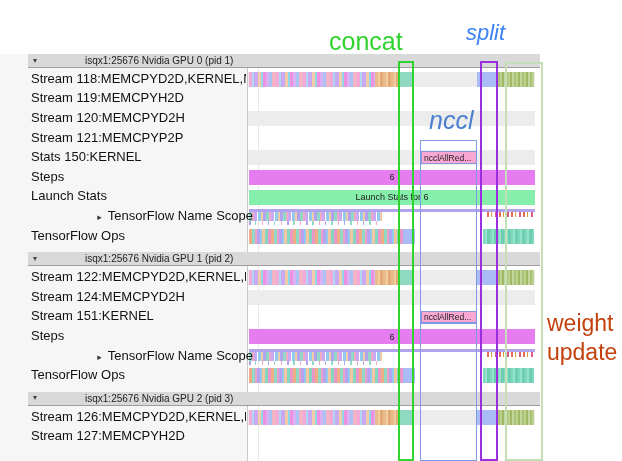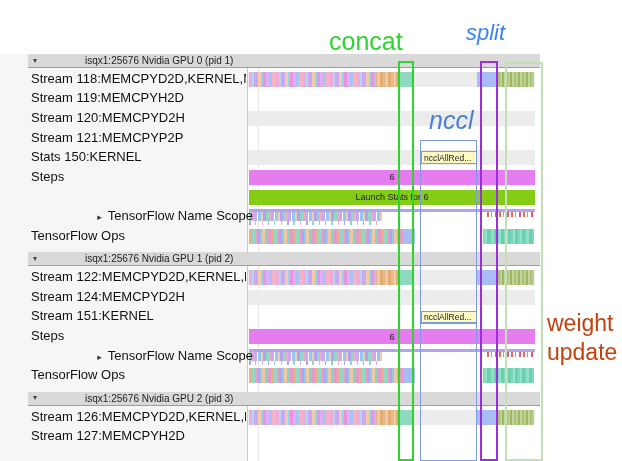--- a/index.html
+++ b/index.html
@@ -31,22 +31,22 @@
       #ef8fdf 14px 17px,#d8b2f5 17px 20px,#a9c4f2 20px 23px,#f5b3c8 23px 27px);}
   .seg-orange{left:375px;width:24px;background:repeating-linear-gradient(90deg,
       #e9ba8a 0 3px,#f2cda2 3px 5px,#e0ab76 5px 8px);}
   .seg-teal{left:399px;width:14px;background:#8fd9c0;}
   .seg-blue{left:477px;width:21px;background:#a9bcf5;}
   .seg-olive{left:498px;width:36px;background:repeating-linear-gradient(90deg,
       #aac276 0 2px,#bdd08e 2px 4px,#9fb868 4px 6px,#c3d49c 6px 8px);}
   .bar-full{position:absolute;left:249px;width:286px;top:4px;height:15px;display:flex;
             align-items:center;justify-content:center;font-size:9px;color:#222;}
   .bar-steps{background:#e57cf0;}
-  .bar-launch{background:#84cc16;}
-  .bar-nccl{position:absolute;left:421px;width:56px;top:5px;height:13px;background:#fef9c3;
+  .bar-launch{background:#86efac;}
+  .bar-nccl{position:absolute;left:421px;width:56px;top:5px;height:13px;background:#f9a8d4;
             border:1px solid #8497e0;box-sizing:border-box;display:flex;align-items:center;
             padding-left:2px;font-size:8.5px;color:#222;white-space:nowrap;overflow:hidden;}
   .scope-strip{position:absolute;left:249px;width:286px;top:4px;height:3px;background:#b2a3ee;}
   .scope-dense{position:absolute;left:249px;width:133px;top:7px;height:9px;
       background:repeating-linear-gradient(90deg,#8fd9c6 0 3px,#f2a9c6 3px 5px,#c9a9f2 5px 8px,
       #ffffff 8px 9px,#92c9ef 9px 12px,#f2cba9 12px 14px,#b2a3ee 14px 17px);}
   .scope-ticks{position:absolute;left:249px;width:133px;top:16px;height:4px;
       background:repeating-linear-gradient(90deg,#b2a3ee 0 1.5px,transparent 1.5px 6px,
       #8fd9c6 6px 7.5px,transparent 7.5px 13px,#f2a9c6 13px 14.5px,transparent 14.5px 19px);}
   .scope-flecks{position:absolute;left:487px;width:47px;top:7px;height:5px;
@@ -112,20 +112,21 @@
         <div class="band-gray"></div>
         <div class="bar-nccl">ncclAllRed...</div>
         <span class="row-label">Stats 150:KERNEL</span>
       </div>
       <div class="row">
         <div class="bar-full bar-steps">6</div>
         <span class="row-label">Steps</span>
       </div>
       <div class="row">
         <div class="bar-full bar-launch">Launch Stats for 6</div>
+        <span class="row-label">Launch Stats</span>
       </div>
       <div class="row">
         <div class="scope-strip"></div>
         <div class="scope-dense"></div>
         <div class="scope-ticks"></div>
         <div class="scope-flecks"></div>
         <span class="row-label indent"><span class="tri">▸</span><span>TensorFlow Name Scope</span></span>
       </div>
       <div class="row">
         <div class="ops-stripes"></div>

